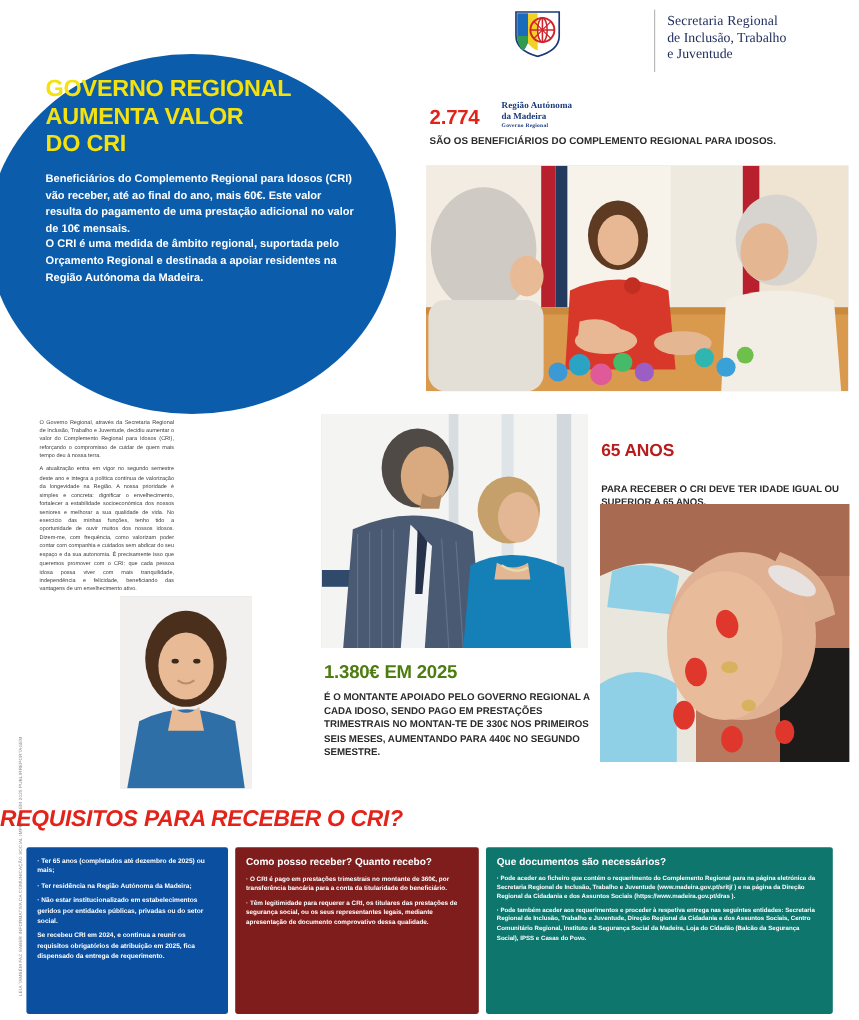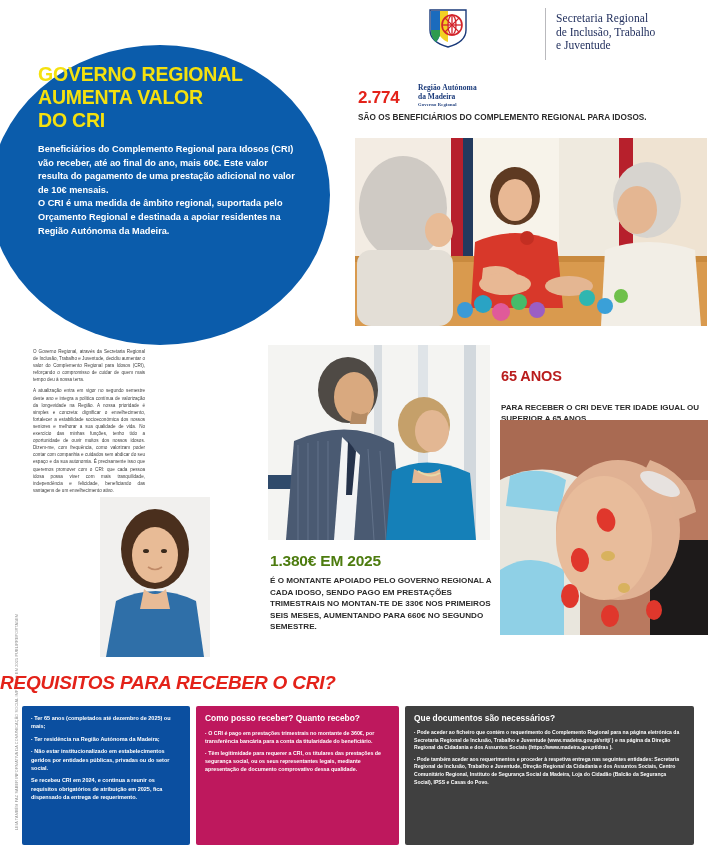--- a/index.html
+++ b/index.html
@@ -77,22 +77,22 @@
   .stat-1380 { position: absolute; left: 270px; top: 552px; width: 222px; }
   .stat-1380 .n { color: #4d7c0f; font-size: 15.5px; font-weight: bold; letter-spacing: -0.2px; }
   .stat-1380 .c { margin-top: 5px; color: #2b2b2b; font-size: 8.1px; font-weight: bold; line-height: 11.6px; }
 
   
   .req-title { position: absolute; left: 0; top: 672px; width: 716px; text-align: left;
      color: #e32219; font-size: 19px; font-weight: bold; letter-spacing: -0.2px; font-style: italic; }
 
   .panel { position: absolute; border-radius: 2px; color: #fff; }
   .p-left  { left: 22px;  top: 706px; width: 168px; height: 139px; background: #0b4fa0; }
-  .p-mid   { left: 196px; top: 706px; width: 203px; height: 139px; background: #be185d; }
-  .p-right { left: 405px; top: 706px; width: 289px; height: 139px; background: #404040; }
+  .p-mid   { left: 196px; top: 706px; width: 203px; height: 139px; background: #7f1d1d; }
+  .p-right { left: 405px; top: 706px; width: 289px; height: 139px; background: #0f766e; }
 
   .panel h3 { font-size: 8.4px; font-weight: bold; padding: 7px 9px 0 9px; line-height: 11px; }
   .panel ul { list-style: none; padding: 5px 9px 0 9px; }
   .panel li { font-size: 5.4px; line-height: 8.1px; font-weight: bold; margin-bottom: 4px; }
   .p-left li { font-size: 5.5px; line-height: 8.4px; }
   .p-left ul { padding-top: 8px; }
   .p-right li { font-size: 5.1px; line-height: 7.6px; }
   .p-mid  li { font-size: 5.3px; line-height: 8.0px; }
 </style>
 </head>
@@ -260,21 +260,21 @@
       <ellipse cx="70" cy="176" rx="9" ry="12" fill="#e0372c"></ellipse>
       <ellipse cx="110" cy="196" rx="9" ry="11" fill="#e0372c"></ellipse>
       <ellipse cx="154" cy="190" rx="8" ry="10" fill="#e0372c"></ellipse>
       <ellipse cx="108" cy="136" rx="7" ry="5" fill="#d8b25e"></ellipse>
       <ellipse cx="124" cy="168" rx="6" ry="5" fill="#d8b25e"></ellipse>
     </svg>
   </div>
 
   <div class="stat-1380">
     <div class="n">1.380€ EM 2025</div>
-    <div class="c">É O MONTANTE APOIADO PELO GOVERNO REGIONAL A CADA IDOSO, SENDO PAGO EM PRESTAÇÕES TRIMESTRAIS NO MONTAN-TE DE 330€ NOS PRIMEIROS SEIS MESES, AUMENTANDO PARA 660€ NO SEGUNDO SEMESTRE.</div>
+    <div class="c">É O MONTANTE APOIADO PELO GOVERNO REGIONAL A CADA IDOSO, SENDO PAGO EM PRESTAÇÕES TRIMESTRAIS NO MONTAN-TE DE 330€ NOS PRIMEIROS SEIS MESES, AUMENTANDO PARA 440€ NO SEGUNDO SEMESTRE.</div>
   </div>
 
   <div class="req-title">REQUISITOS PARA RECEBER O CRI?</div>
 
   <div class="panel p-left">
     <ul>
       <li>· Ter 65 anos (completados até dezembro de 2025) ou mais;</li>
       <li>· Ter residência na Região Autónoma da Madeira;</li>
       <li>· Não estar institucionalizado em estabelecimentos geridos por entidades públicas, privadas ou do setor social.</li>
       <li>Se recebeu CRI em 2024, e continua a reunir os requisitos obrigatórios de atribuição em 2025, fica dispensado da entrega de requerimento.</li>

